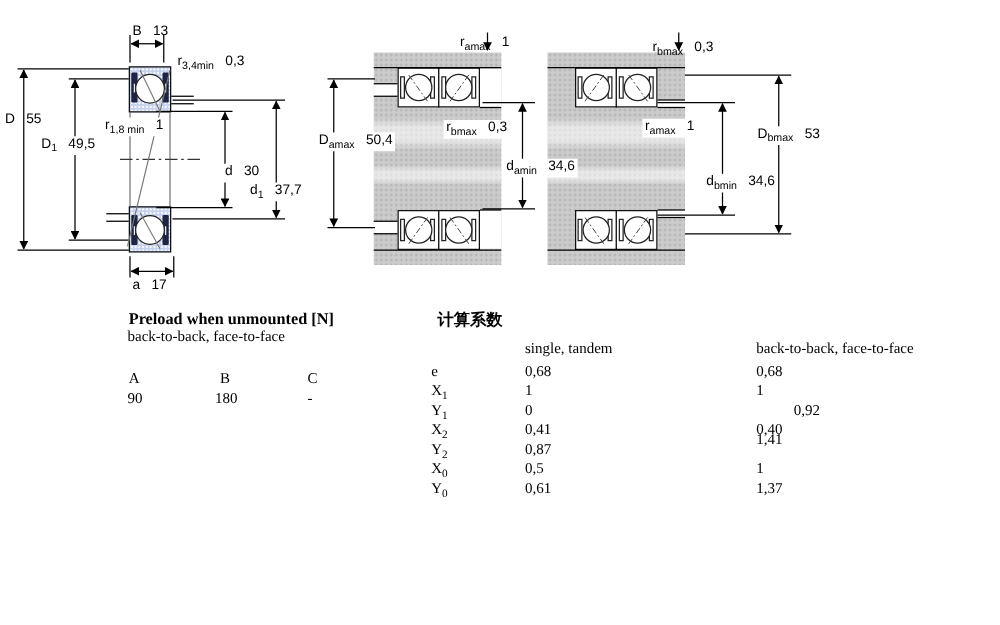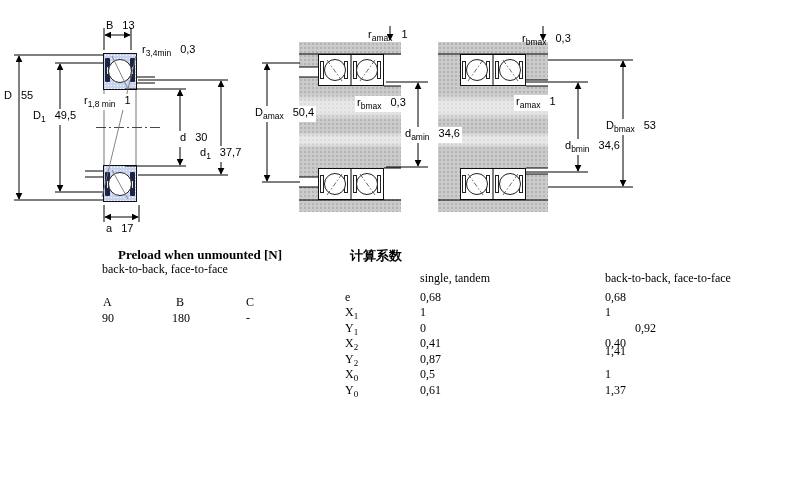--- a/index.html
+++ b/index.html
@@ -211,25 +211,25 @@
   <div class="dim bg" style="left:198px;top:146px;"><span>d</span><sub>1</sub><span class="val">37,7</span></div>
   <div class="dim" style="left:106px;top:222px;"><span>a</span><sub></sub><span class="val">17</span></div>
 
   <div class="dim" style="left:368px;top:28px;"><span>r</span><sub>amax</sub><span class="val">1</span></div>
   <div class="dim bg" style="left:355px;top:96px;"><span>r</span><sub>bmax</sub><span class="val">0,3</span></div>
   <div class="dim bg" style="left:253px;top:106px;"><span>D</span><sub>amax</sub><span class="val">50,4</span></div>
   <div class="dim bg" style="left:403px;top:127px;"><span>d</span><sub>amin</sub><span class="val">34,6</span></div>
 
   <div class="dim" style="left:522px;top:32px;"><span>r</span><sub>bmax</sub><span class="val">0,3</span></div>
   <div class="dim bg" style="left:514px;top:95px;"><span>r</span><sub>amax</sub><span class="val">1</span></div>
-  <div class="dim bg" style="left:604px;top:101px;margin-top:18px;"><span>D</span><sub>bmax</sub><span class="val">53</span></div>
+  <div class="dim bg" style="left:604px;top:101px;"><span>D</span><sub>bmax</sub><span class="val">53</span></div>
   <div class="dim bg" style="left:563px;top:139px;"><span>d</span><sub>bmin</sub><span class="val">34,6</span></div>
 
   <div>
-    <div class="t-title" style="left:103px;top:247px;margin-left:15px;">Preload when unmounted [N]</div>
+    <div class="t-title" style="left:103px;top:247px;">Preload when unmounted [N]</div>
     <div class="t-sub" style="left:102px;top:262px;">back-to-back, face-to-face</div>
     <div class="cell" style="left:103px;top:295px;">A</div>
     <div class="cell" style="left:176px;top:295px;">B</div>
     <div class="cell" style="left:246px;top:295px;">C</div>
     <div class="cell" style="left:102px;top:311px;">90</div>
     <div class="cell" style="left:172px;top:311px;">180</div>
     <div class="cell" style="left:246px;top:311px;">-</div>
   </div>
 
   <div>

